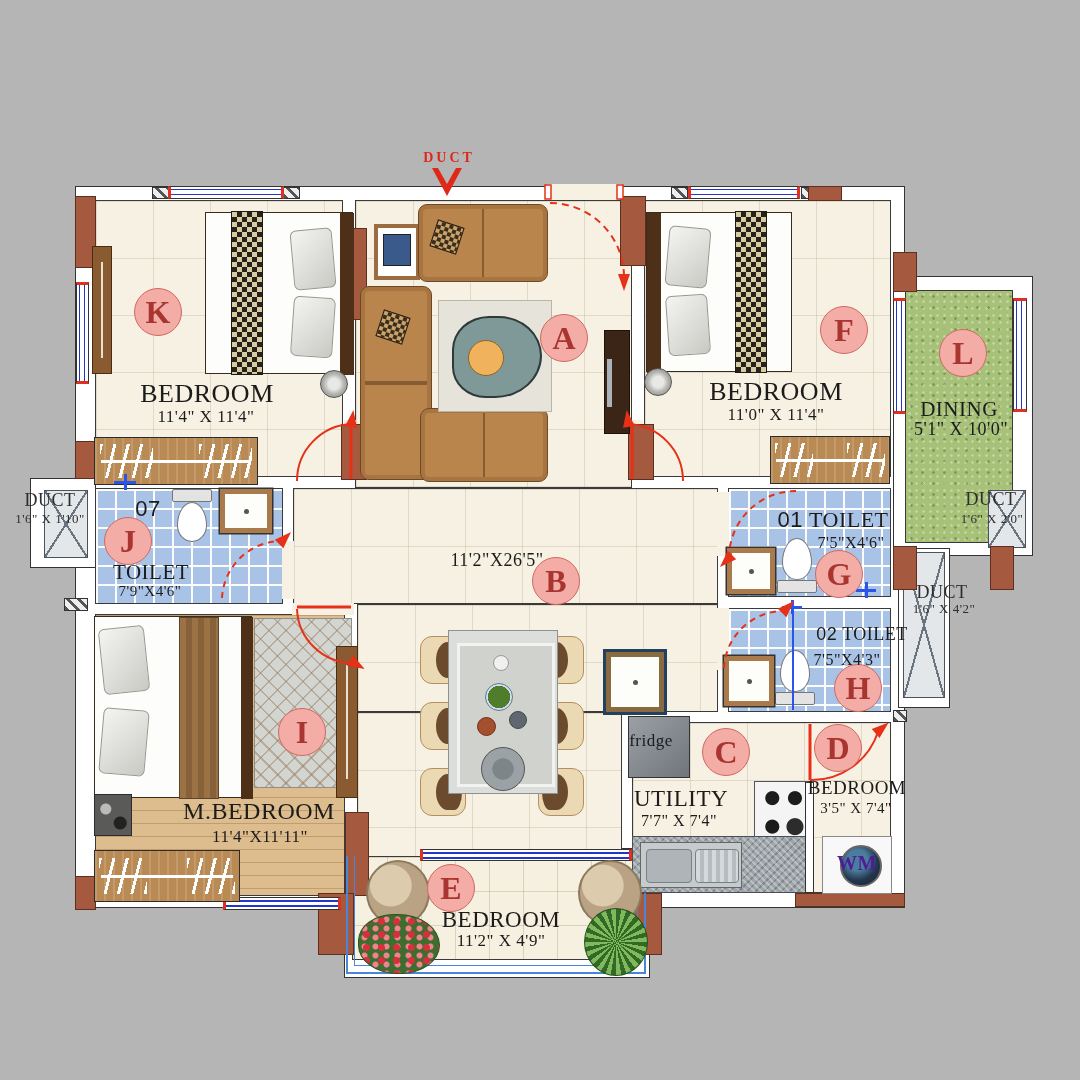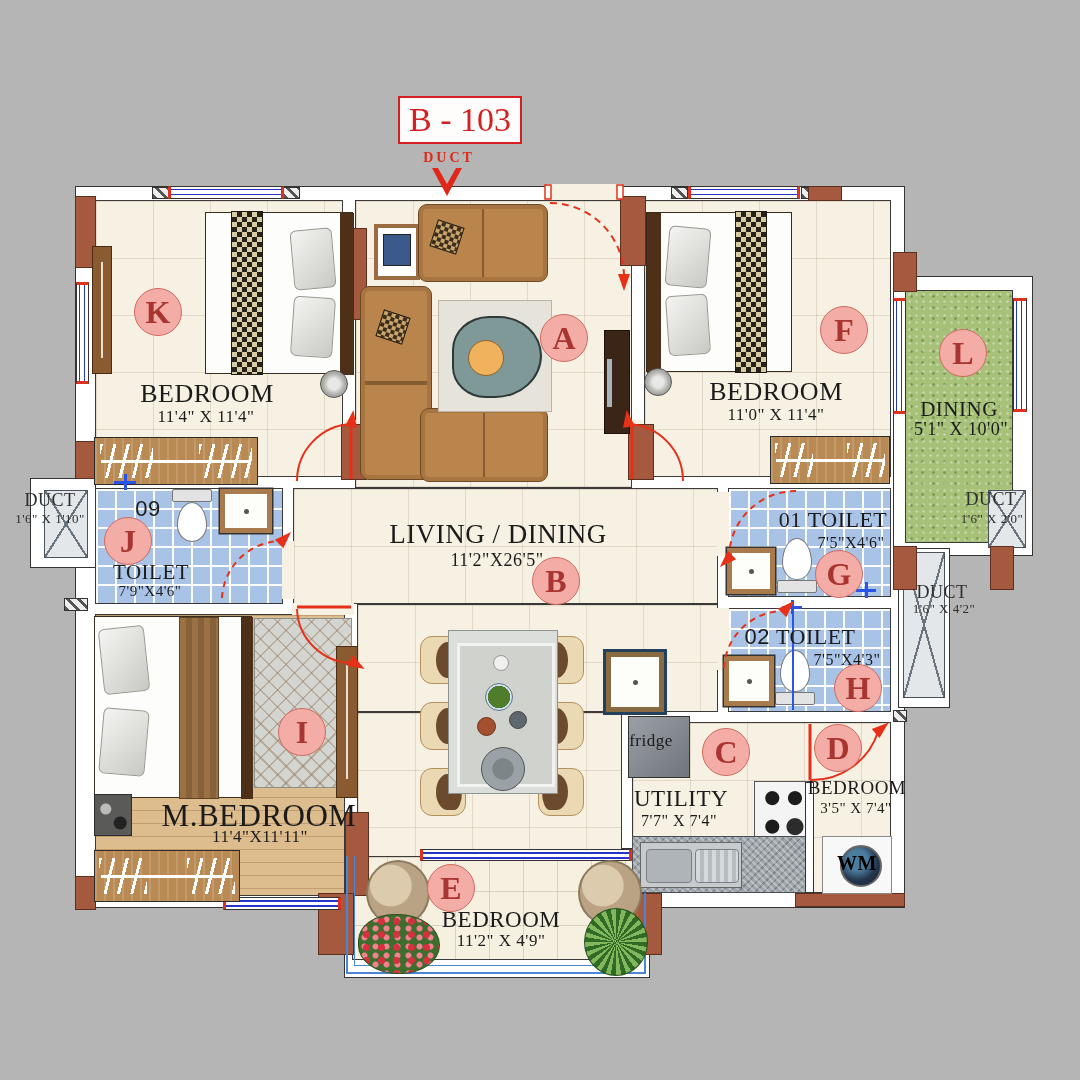--- a/index.html
+++ b/index.html
@@ -300,48 +300,44 @@
   <div class="tag" style="left:834px;top:664px">H</div>
   <div class="tag" style="left:278px;top:708px">I</div>
   <div class="tag" style="left:702px;top:728px">C</div>
   <div class="tag" style="left:814px;top:724px">D</div>
   <div class="tag" style="left:427px;top:864px">E</div>
 
   <div class="t" style="left:207px;top:379px;font-size:26px">BEDROOM</div>
   <div class="t" style="left:206px;top:407px;font-size:17px">11'4" X 11'4"</div>
   <div class="t" style="left:776px;top:377px;font-size:26px">BEDROOM</div>
   <div class="t" style="left:776px;top:405px;font-size:17px">11'0" X 11'4"</div>
-  <div class="t" style="left:498px;top:519px;font-size:27px">LIVING / DINING</div>
   <div class="t" style="left:497px;top:550px;font-size:18px">11'2"X26'5"</div>
   <div class="t" style="left:959px;top:397px;font-size:21px">DINING</div>
   <div class="t" style="left:961px;top:419px;font-size:18px">5'1" X 10'0"</div>
-  <div class="t" style="left:148px;top:496px;font-size:22px;font-family:'Liberation Sans','DejaVu Sans',sans-serif">09</div>
+  <div class="t" style="left:148px;top:496px;font-size:22px;font-family:'Liberation Sans','DejaVu Sans',sans-serif">07</div>
   <div class="t" style="left:151px;top:560px;font-size:21px">TOILET</div>
   <div class="t" style="left:150px;top:583px;font-size:15px">7'9"X4'6"</div>
-  <div class="t" style="left:833px;top:507px;font-size:22px"><span style="font-family:Liberation Serif, serif">01</span>&nbsp;<span>TOILET</span></div>
+  <div class="t" style="left:833px;top:507px;font-size:22px"><span style="font-family:Liberation Sans, sans-serif">01</span>&nbsp;<span>TOILET</span></div>
   <div class="t" style="left:851px;top:534px;font-size:16px">7'5"X4'6"</div>
-  <div class="t" style="left:800px;top:624px;font-size:22px"><span style="font-family:'Liberation Sans','DejaVu Sans',sans-serif">02</span>&nbsp;<span>TOILET</span></div>
+  <div class="t" style="left:862px;top:624px;font-size:18px"><span style="font-family:'Liberation Sans','DejaVu Sans',sans-serif">02</span>&nbsp;<span>TOILET</span></div>
   <div class="t" style="left:847px;top:651px;font-size:16px">7'5"X4'3"</div>
-  <div class="t" style="left:259px;top:798px;font-size:31px">M.BEDROOM</div>
+  <div class="t" style="left:259px;top:798px;font-size:24px">M.BEDROOM</div>
   <div class="t" style="left:260px;top:827px;font-size:17px">11'4"X11'11"</div>
   <div class="t" style="left:681px;top:786px;font-size:23px">UTILITY</div>
   <div class="t" style="left:679px;top:812px;font-size:16px">7'7" X 7'4"</div>
   <div class="t" style="left:651px;top:731px;font-size:17px">fridge</div>
   <div class="t" style="left:857px;top:777px;font-size:19px">BEDROOM</div>
   <div class="t" style="left:856px;top:800px;font-size:15px">3'5" X 7'4"</div>
-  <div class="t" style="left:857px;top:852px;font-size:20px;font-weight:bold;color:#000000">WM</div>
+  <div class="t" style="left:857px;top:852px;font-size:20px;font-weight:bold;color:#4c1d95">WM</div>
   <div class="t" style="left:501px;top:907px;font-size:23px">BEDROOM</div>
   <div class="t" style="left:501px;top:931px;font-size:17px">11'2" X 4'9"</div>
   <div class="t" style="left:50px;top:490px;font-size:18px;color:#2e2e2e">DUCT</div>
   <div class="t" style="left:50px;top:511px;font-size:13px;color:#2e2e2e">1'6" X 1'10"</div>
   <div class="t" style="left:991px;top:489px;font-size:18px;color:#2e2e2e">DUCT</div>
   <div class="t" style="left:992px;top:511px;font-size:13px;color:#2e2e2e">1'6" X 2'0"</div>
   <div class="t" style="left:942px;top:582px;font-size:18px;color:#2e2e2e">DUCT</div>
   <div class="t" style="left:944px;top:601px;font-size:13px;color:#2e2e2e">1'6" X 4'2"</div>
 
-  <div class="a" style="left:398px;top:96px;width:124px;height:48px;background:#fffdfb;border:2px solid #d42020;box-sizing:border-box;display:flex;align-items:center;justify-content:center">
-    <span style="color:#d42020;font-size:34px;">B - 103</span>
-  </div>
   <div class="t" style="left:449px;top:150px;font-size:14px;font-weight:bold;letter-spacing:3px;color:#e02818">DUCT</div>
   <div class="a" style="left:432px;top:168px;width:0;height:0;border-left:15px solid transparent;border-right:15px solid transparent;border-top:28px solid #e02818"></div>
   <div class="a" style="left:438px;top:168px;width:0;height:0;border-left:9px solid transparent;border-right:9px solid transparent;border-top:16px solid #b5b5b5"></div>
 
 </div>
 
 </body></html>

